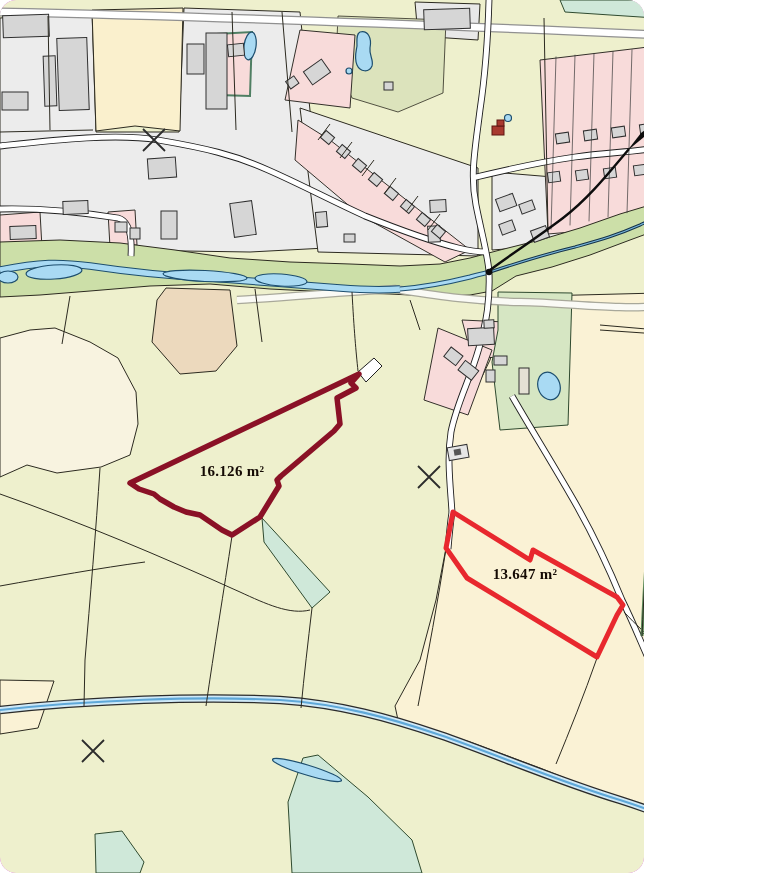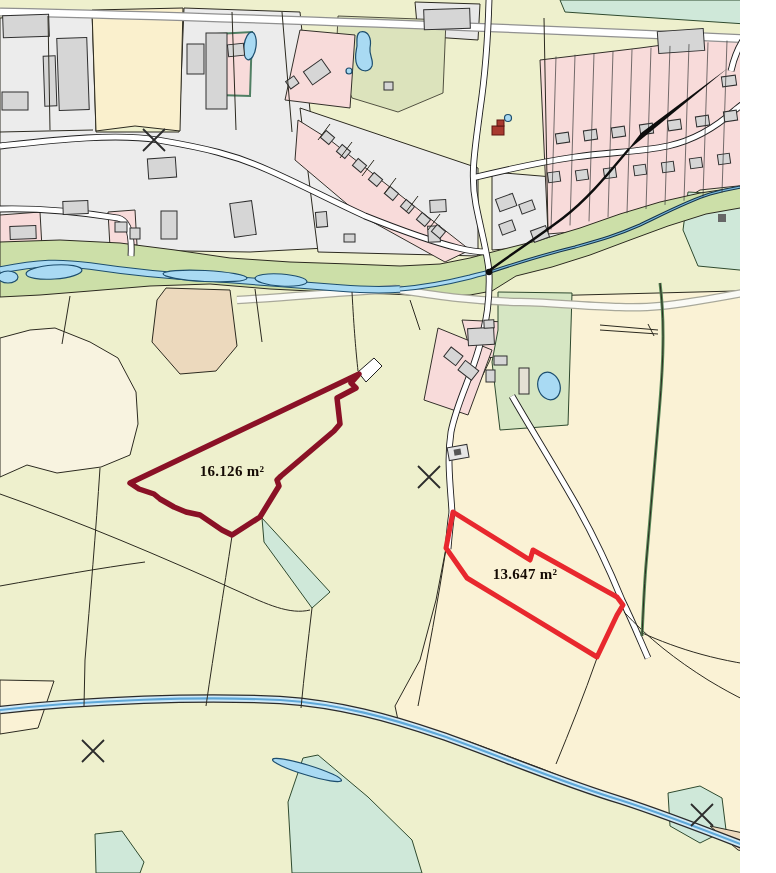--- a/index.html
+++ b/index.html
@@ -1,16 +1,16 @@
 <!DOCTYPE html>
 <html><head>
 <meta charset="utf-8">
 <style>
   html,body{margin:0;padding:0;background:#fff;}
-  #stage{width:740px;height:873px;position:relative;overflow:hidden;background:#d946ef;}
+  #stage{width:644px;height:873px;position:relative;overflow:hidden;background:#d946ef;border-radius:16px;}
   svg{display:block;}
   .bound{fill:none;stroke:#2c2a20;stroke-width:1;}
   .bldg{fill:#d6d6d6;stroke:#2f2f2f;stroke-width:1;}
   .parcel-label{font-family:"Liberation Serif","DejaVu Serif",serif;font-weight:700;
     font-size:15px;fill:#140a04;letter-spacing:.3px;}
   .xmark{stroke:#2c2c2c;stroke-width:1.8;}
 </style>
 </head>
 <body>
 

